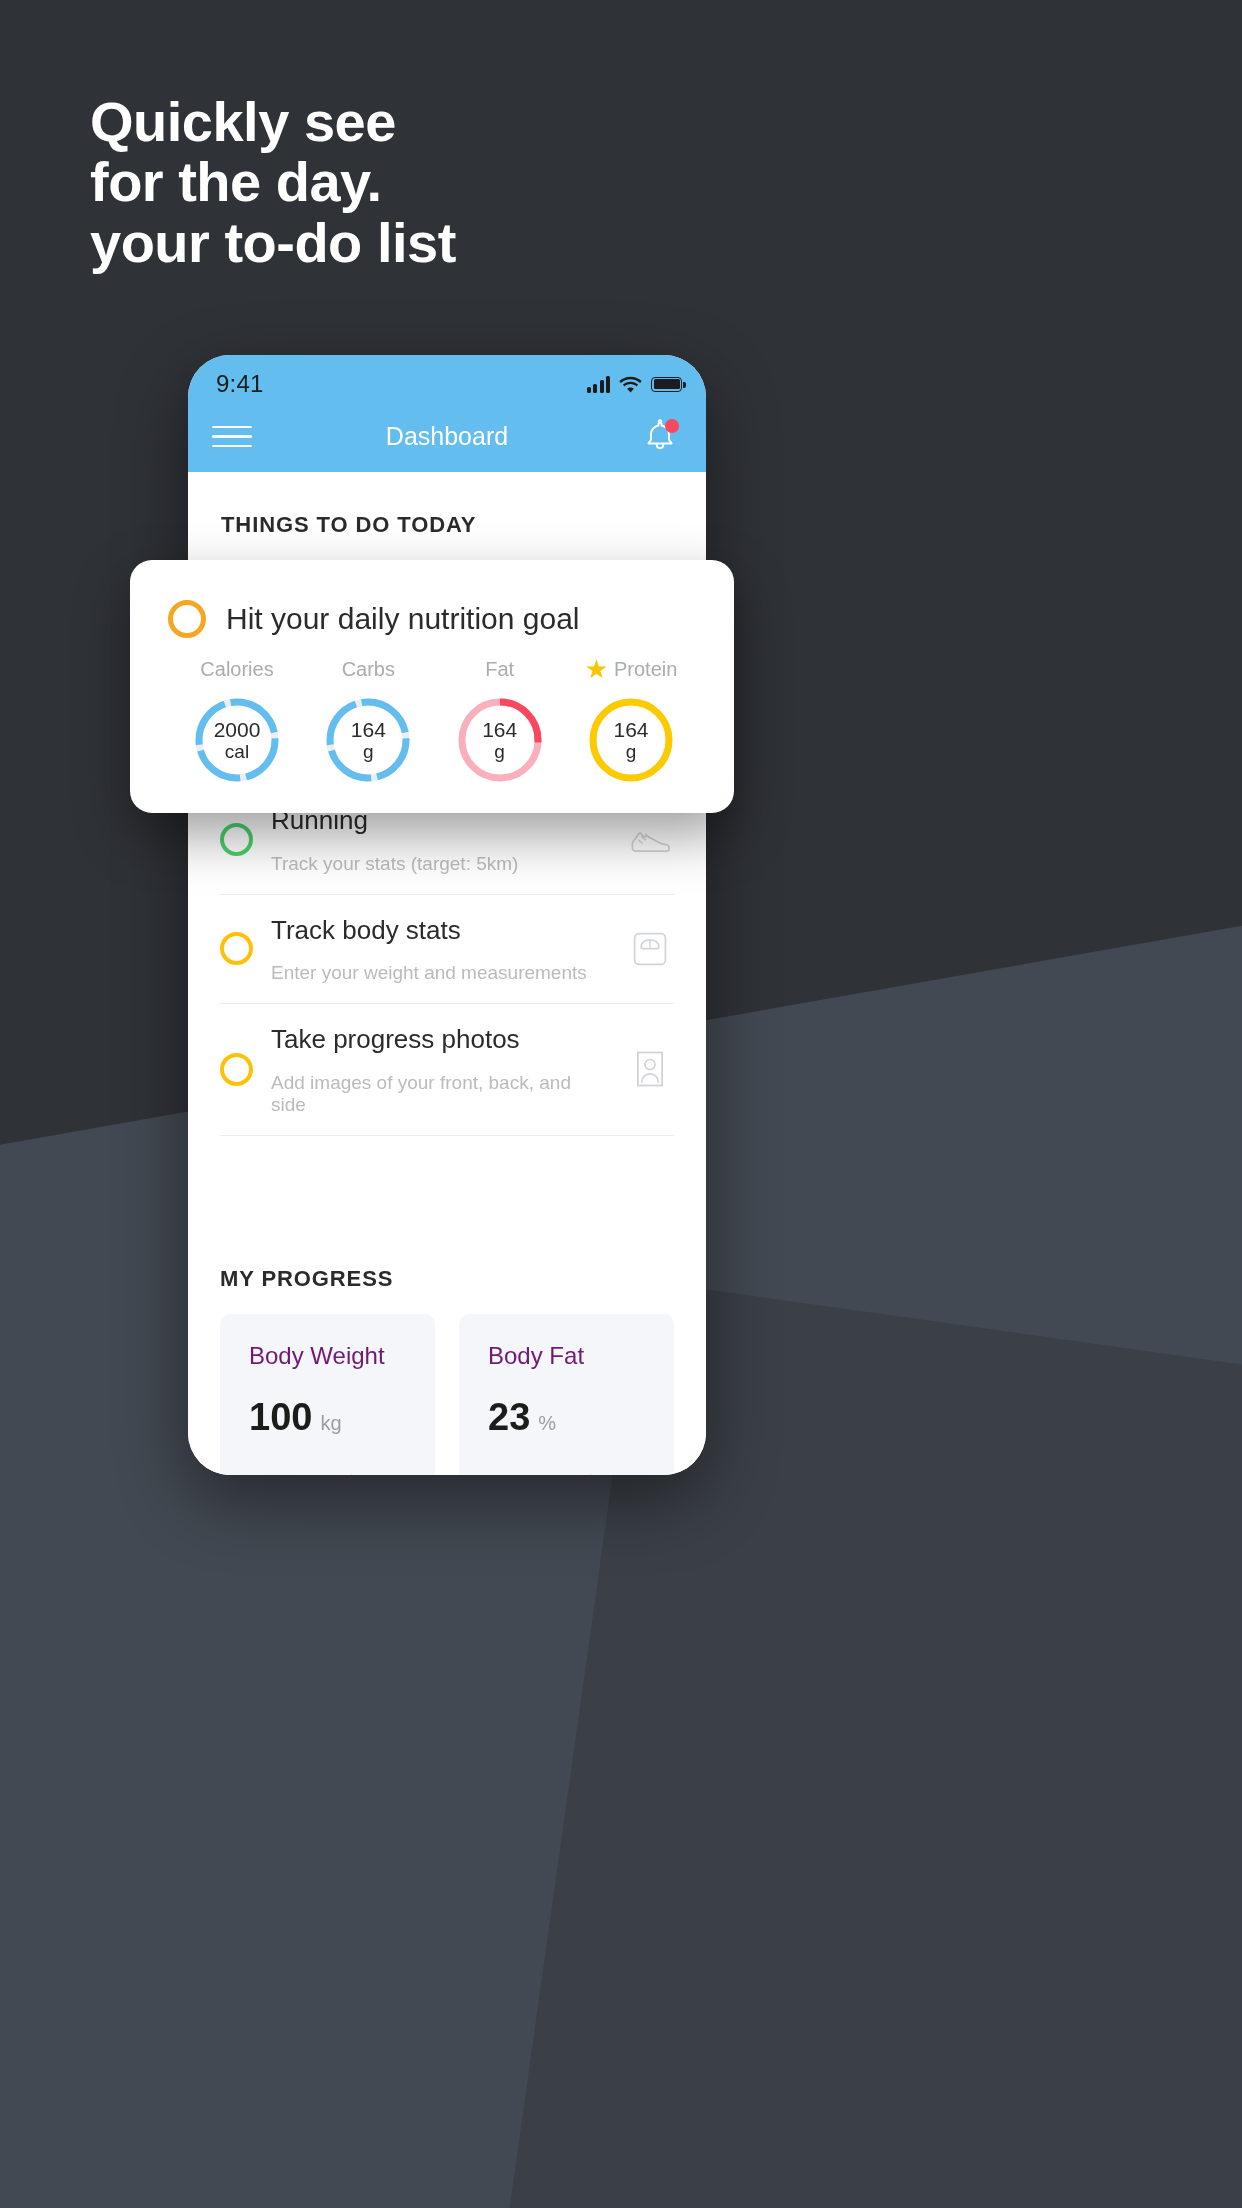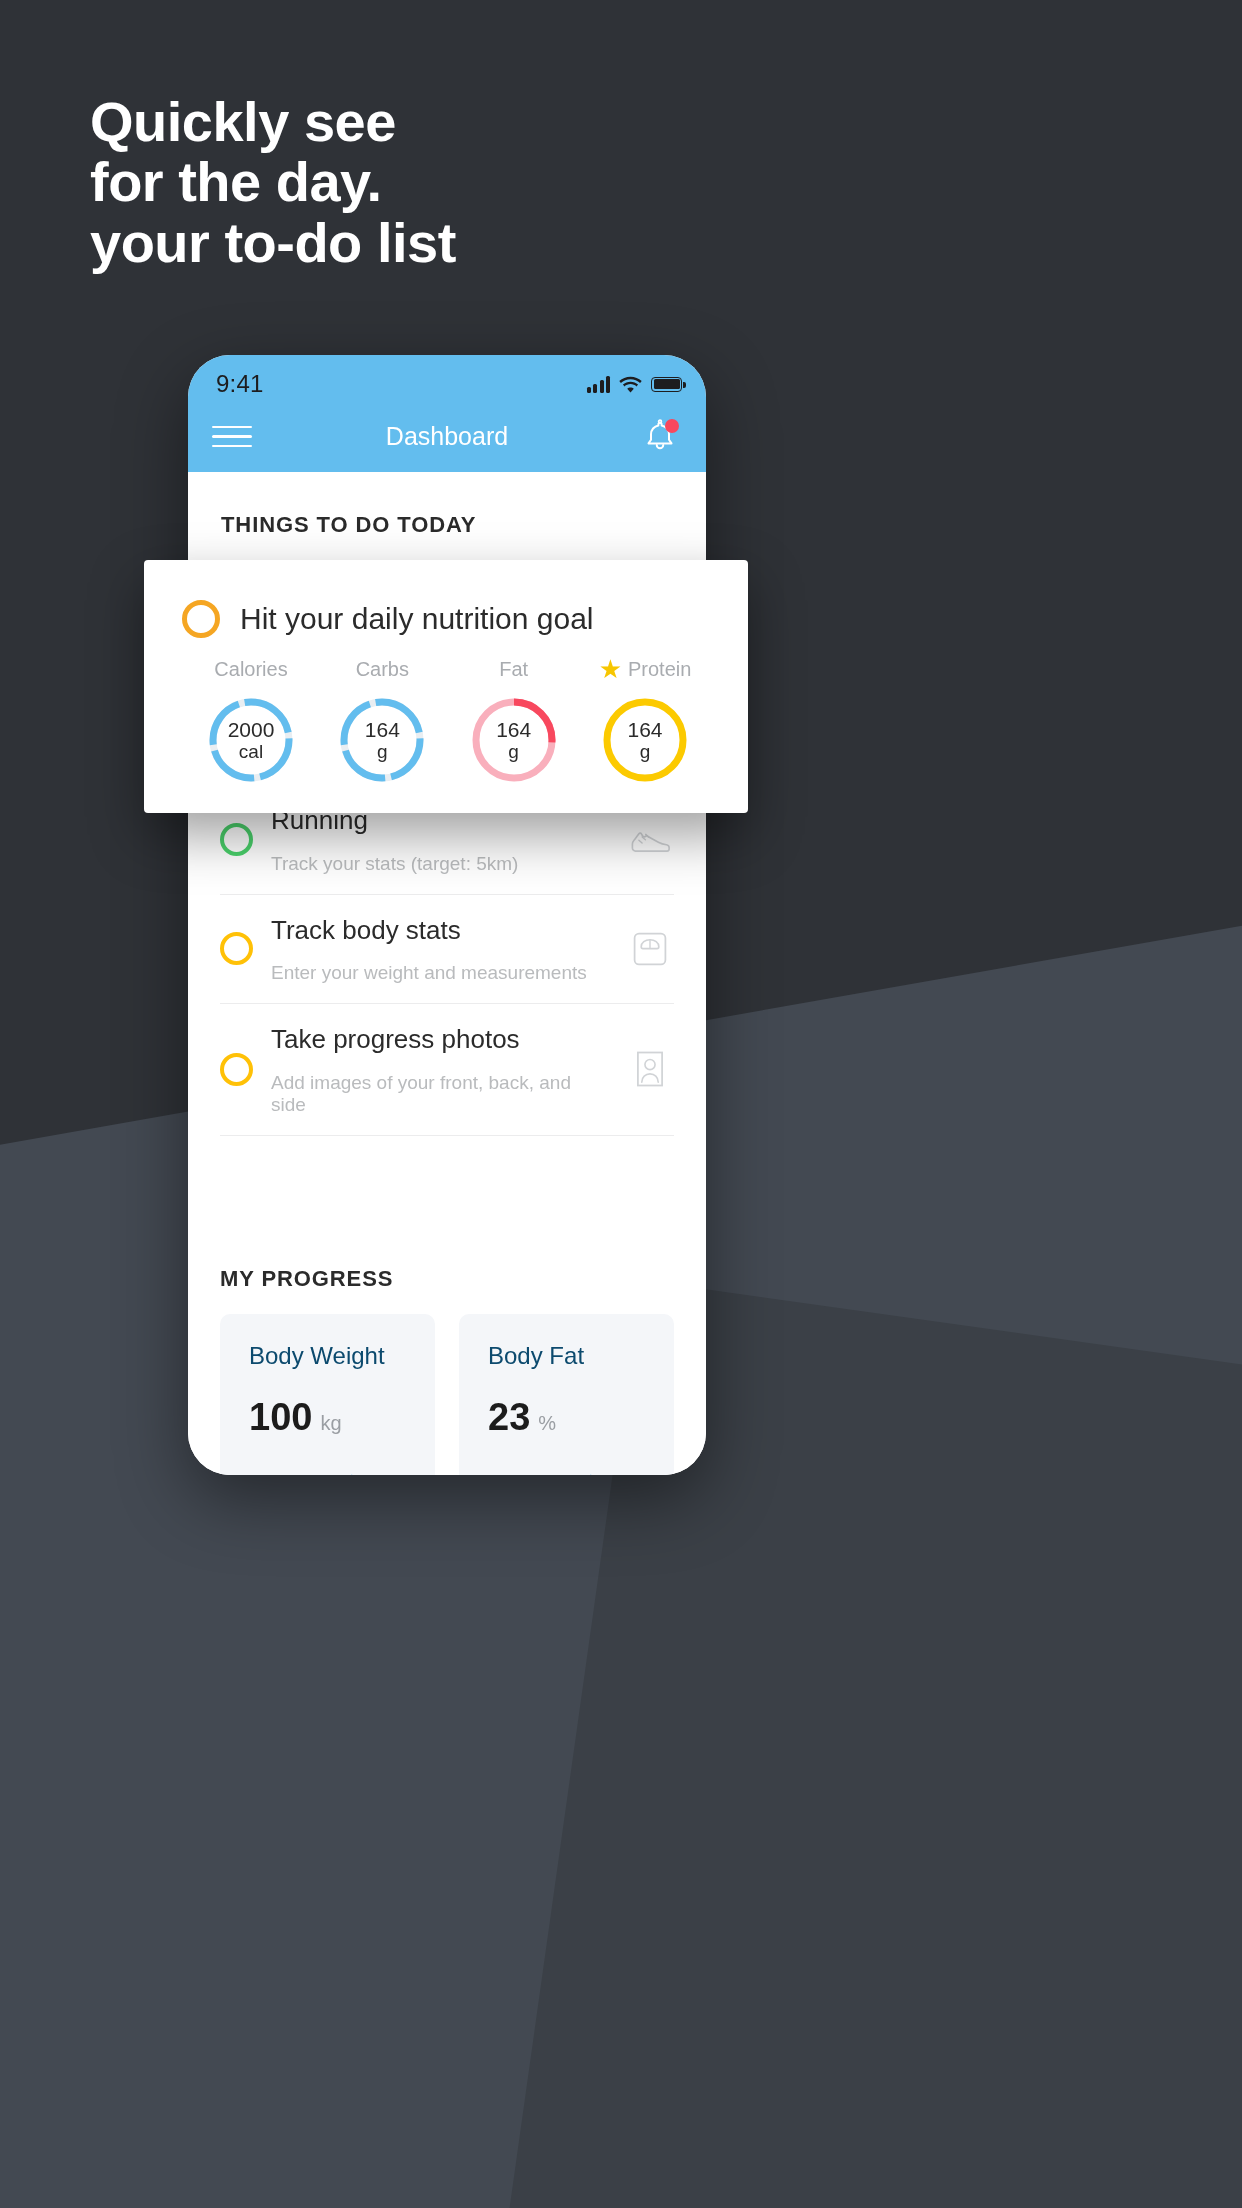--- a/index.html
+++ b/index.html
@@ -173,38 +173,38 @@
   .pcard {
     flex: 1;
     background: #f4f6f9;
     border-radius: 10px;
     height: 210px;
     position: relative;
     overflow: hidden;
   }
   .pcard-label {
     font-size: 24px;
-    color: #0c4a6e;
+    color: #701a75;
     padding: 28px 0 0 29px;
   }
   .pcard-value {
     padding: 26px 0 0 29px;
     display: flex; align-items: baseline; gap: 8px;
   }
   .pcard-num { font-size: 38px; font-weight: bold; color: #1c1c1c; }
   .pcard-unit { font-size: 20px; color: #9a9ea3; }
   .spark { position: absolute; left: 0; right: 0; bottom: 0; height: 62px; }
 
   
   .float-card {
     position: absolute;
-    left: 144px; top: 560px;
+    left: 130px; top: 560px;
     width: 604px; height: 253px;
     background: #ffffff;
-    border-radius: 4px;
+    border-radius: 22px;
     box-shadow: 0 22px 54px rgba(0,0,0,0.38);
     padding: 0;
   }
   .fc-head {
     display: flex; align-items: center;
     gap: 20px;
     padding: 40px 0 0 38px;
   }
   .fc-ring {
     width: 38px; height: 38px;

